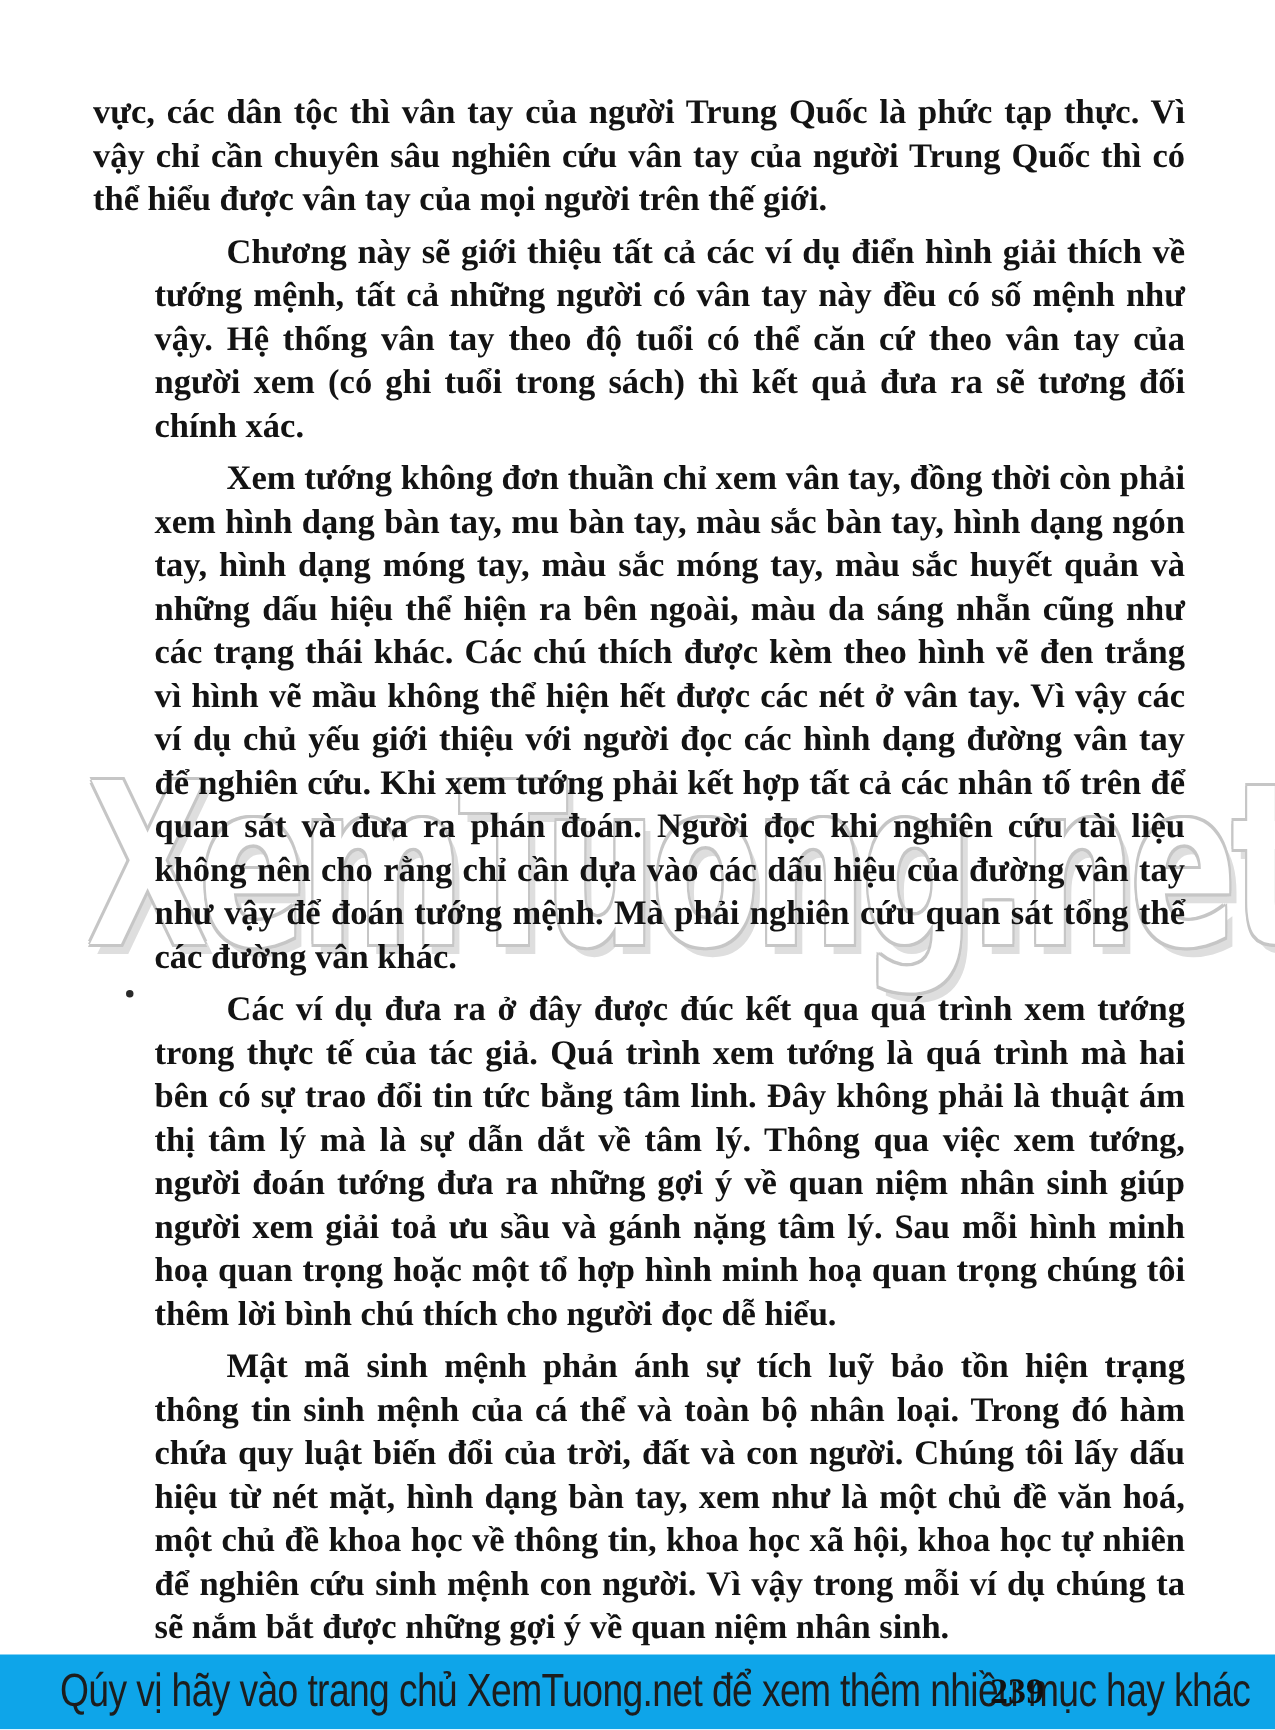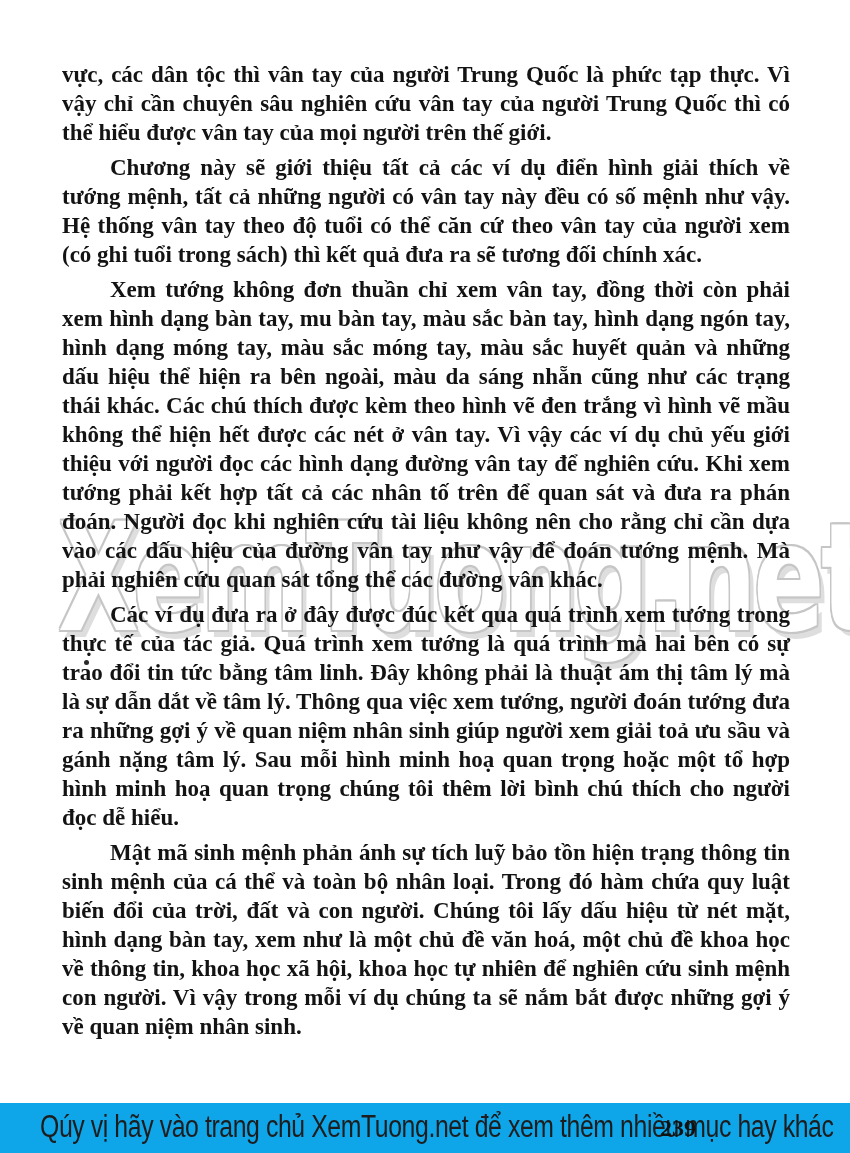--- a/index.html
+++ b/index.html
@@ -43,21 +43,21 @@
     padding: 60px 60px 0 62px;
     color: #131313;
     font-size: 23px;
     line-height: 29px;
     font-weight: bold;
     text-align: justify;
   }
   .text-block p {
     margin: 0 0 6px 0;
   }
-  .text-block p.indent { text-indent: 48px; }
+  .text-block p.indent { text-indent: 48px; margin-left: 41px; }
 
   
   .speck {
     position: absolute;
     left: 84px; top: 660px;
     width: 5px; height: 5px;
     background: #2a2a2a;
     border-radius: 50%;
     z-index: 2;
   }

